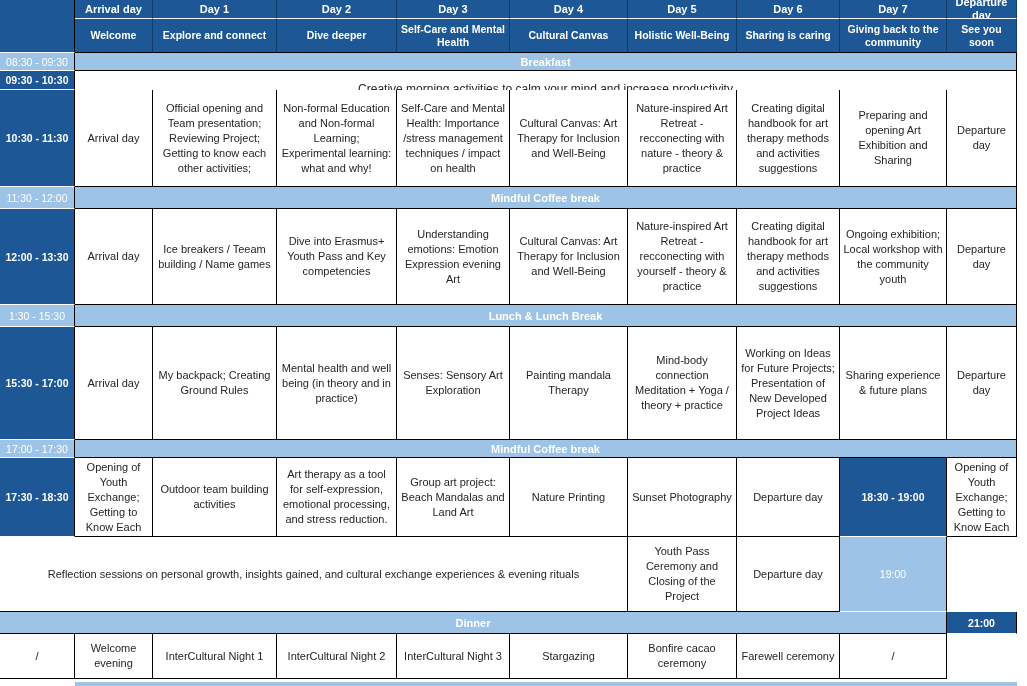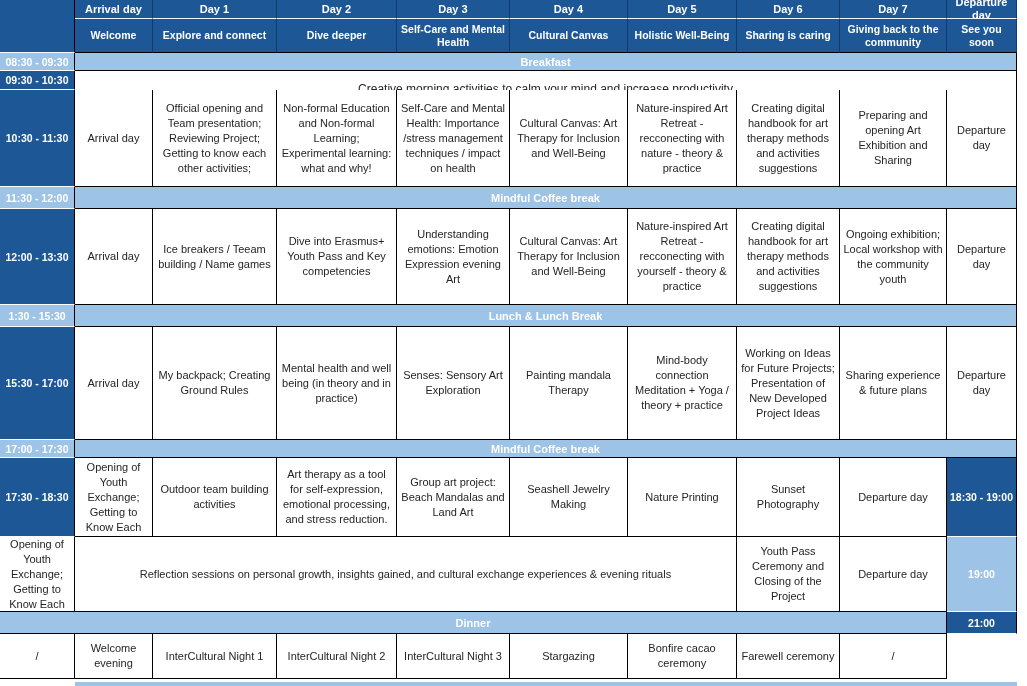--- a/index.html
+++ b/index.html
@@ -28,21 +28,21 @@
   }
   .th {
     background:#1D5795; color:#fff; font-weight:bold; font-size:10.5px; line-height:13px;
     border-right:1px solid #0E3C6B; border-bottom:1px solid #000; padding:0 2px;
   }
   .tm {
     background:#1D5795; color:#fff; font-weight:bold; font-size:10.5px;
     border-right:1px solid #000; border-bottom:1px solid #fdfdfd;
   }
   .tmb {
-    background:#9DC3E6; color:#fff; font-weight:bold; font-size:10.5px;
+    background:#9DC3E6; color:#fff; font-weight:normal; font-size:10.5px;
     border-right:1px solid #000; border-bottom:1px solid #fdfdfd;
   }
   .band {
     grid-column:span 9; background:#9DC3E6; color:#fff; font-weight:bold; font-size:11px;
     border-right:1px solid #000; border-bottom:1px solid #000;
   }
   .w {
     background:#fff; color:#252525; font-size:11px; line-height:15px;
     border-right:1px solid #000; border-bottom:1px solid #000; padding:18px 3px;
   }
@@ -126,21 +126,20 @@
     <div class="w">Departure day</div>
 
     <div class="tmb">17:00 - 17:30</div>
     <div class="band">Mindful Coffee break</div>
 
     <div class="tm">17:30 - 18:30</div>
     <div class="w clip">Opening of Youth Exchange; Getting to Know Each</div>
     <div class="w">Outdoor team building activities</div>
     <div class="w clip">Art therapy as a tool for self-expression, emotional processing, and stress reduction.</div>
     <div class="w">Group art project: Beach Mandalas and Land Art</div>
-    <div class="w">Seashell Jewelry Making</div>
     <div class="w">Nature Printing</div>
     <div class="w">Sunset Photography</div>
     <div class="w">Departure day</div>
 
     <div class="tm">18:30 - 19:00</div>
     <div class="w clip">Opening of Youth Exchange; Getting to Know Each</div>
     <div class="w span6">Reflection sessions on personal growth, insights gained, and cultural exchange experiences &amp; evening rituals</div>
     <div class="w">Youth Pass Ceremony and Closing of the Project</div>
     <div class="w">Departure day</div>
 

